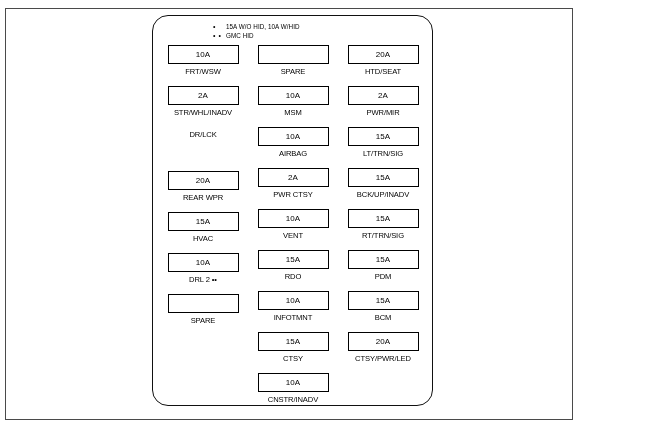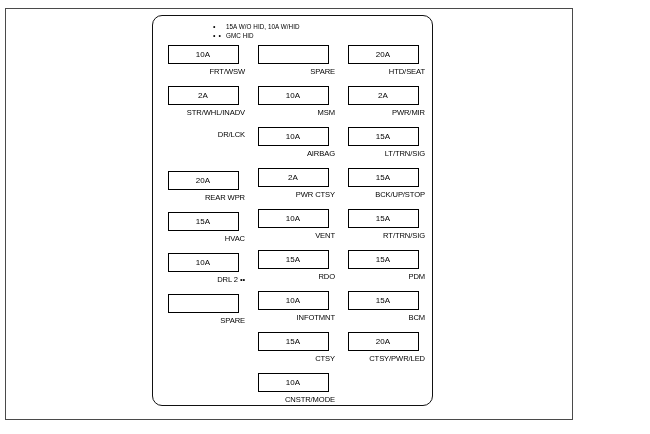--- a/index.html
+++ b/index.html
@@ -30,21 +30,21 @@
   }
 
   
   #fuse-panel {
     position: absolute;
     left: 152px;
     top: 15px;
     width: 281px;
     height: 391px;
     border: 1.6px solid #111111;
-    border-radius: 10px;
+    border-radius: 16px;
     box-sizing: border-box;
     background: #ffffff;
   }
 
   
   #legend {
     position: absolute;
     left: 60px;
     top: 6px;
     width: 220px;
@@ -91,21 +91,21 @@
     background: #ffffff;
   }
   .fuse-amp {
     font-size: 8px;
     line-height: 8px;
     letter-spacing: 0.1px;
     white-space: nowrap;
   }
   .fuse-label {
     margin-top: 3px;
-    text-align: right;
+    text-align: center;
     font-size: 7.6px;
     line-height: 9px;
     letter-spacing: -0.1px;
     white-space: nowrap;
   }
   .fuse-cell.empty-slot .fuse-box { }
 </style>
 </head>
 <body>
 
@@ -205,21 +205,21 @@
       <div class="fuse-cell">
         <div class="fuse-box">
           <span class="fuse-amp">15A</span>
         </div>
         <div class="fuse-label">CTSY</div>
       </div>
       <div class="fuse-cell">
         <div class="fuse-box">
           <span class="fuse-amp">10A</span>
         </div>
-        <div class="fuse-label">CNSTR/MODE</div>
+        <div class="fuse-label">CNSTR/INADV</div>
       </div>
     </div>
   <div class="column" id="column-right">
       <div class="fuse-cell">
         <div class="fuse-box">
           <span class="fuse-amp">20A</span>
         </div>
         <div class="fuse-label">HTD/SEAT</div>
       </div>
       <div class="fuse-cell">
@@ -231,21 +231,21 @@
       <div class="fuse-cell">
         <div class="fuse-box">
           <span class="fuse-amp">15A</span>
         </div>
         <div class="fuse-label">LT/TRN/SIG</div>
       </div>
       <div class="fuse-cell">
         <div class="fuse-box">
           <span class="fuse-amp">15A</span>
         </div>
-        <div class="fuse-label">BCK/UP/STOP</div>
+        <div class="fuse-label">BCK/UP/INADV</div>
       </div>
       <div class="fuse-cell">
         <div class="fuse-box">
           <span class="fuse-amp">15A</span>
         </div>
         <div class="fuse-label">RT/TRN/SIG</div>
       </div>
       <div class="fuse-cell">
         <div class="fuse-box">
           <span class="fuse-amp">15A</span>

